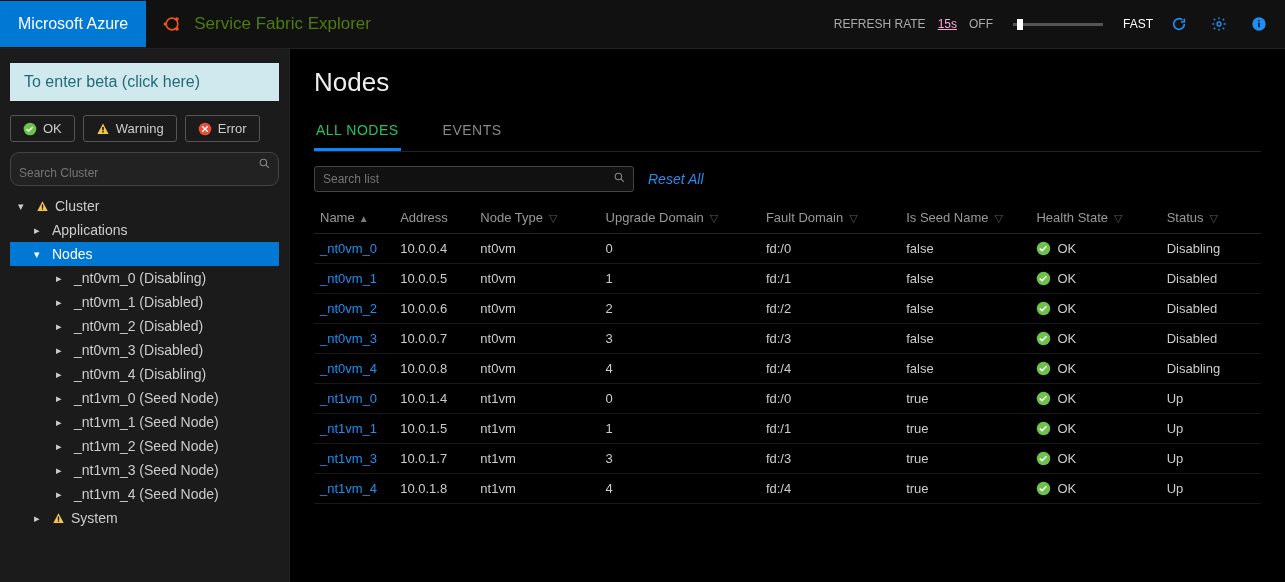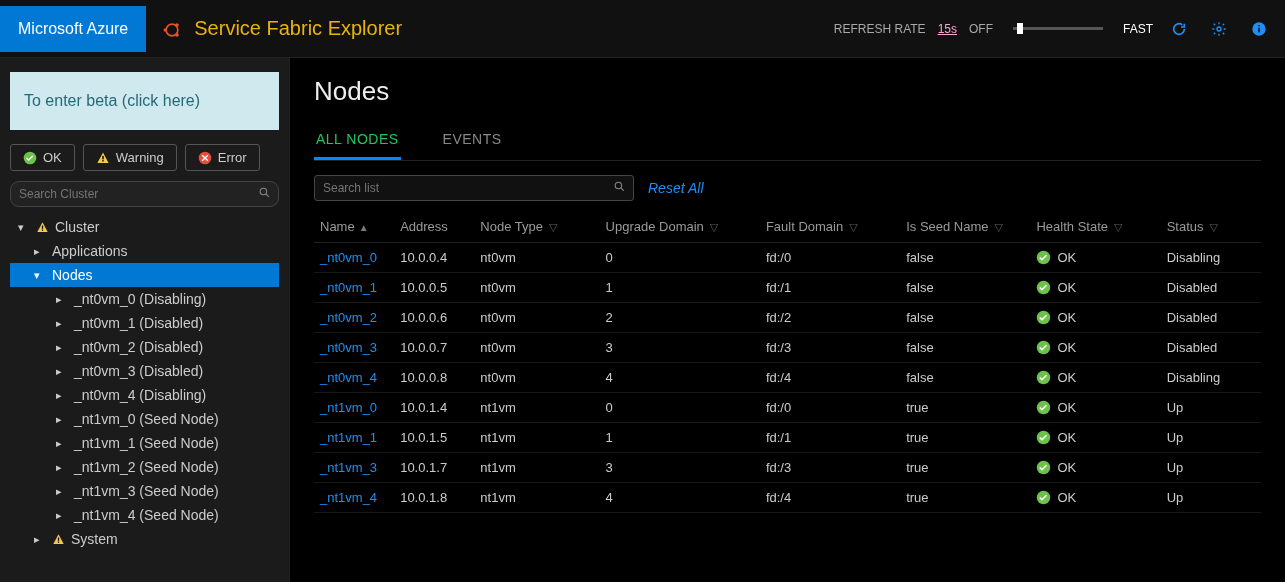--- a/index.html
+++ b/index.html
@@ -1,38 +1,38 @@
 <!DOCTYPE html>
 <html><head>
 <meta charset="utf-8">
 <style>
 * { margin: 0; padding: 0; box-sizing: border-box; }
 body { font-family: "Segoe UI", Arial, sans-serif; background: #000; color: #ccc; width: 1285px; height: 582px; overflow: hidden; font-size: 13px; }
 
-.topbar { display: flex; align-items: center; height: 58px; background: #111; border-bottom: 1px solid #222; }
+.topbar { display: flex; align-items: center; height: 49px; background: #111; border-bottom: 1px solid #222; }
 .azure-brand { background: #0078d4; color: #fff; height: 46px; display: flex; align-items: center; padding: 0 18px; font-size: 16px; font-weight: 400; }
-.sfe-brand { display: flex; align-items: flex-end; padding: 0 16px; font-size: 20px; color: #eab308; }
+.sfe-brand { display: flex; align-items: flex-end; padding: 0 16px; font-size: 17px; color: #4d7c0f; }
 .sfe-logo { width: 20px; height: 20px; margin-right: 12px; }
 .spacer { flex: 1; }
 .refresh-group { display: flex; align-items: center; gap: 12px; padding-right: 12px; font-size: 12px; color: #aaa; }
 .slider-wrap { display:flex; align-items:center; gap:20px; }
 .slider-track { width: 90px; height: 3px; background: #555; position: relative; }
 .slider-thumb { position: absolute; top: -4px; left: 4px; width: 6px; height: 11px; background: #fff; }
 .icon-btn { width: 28px; height: 28px; display: flex; align-items: center; justify-content: center; color: #0a84ff; cursor: pointer; }
 .icon-btn.info { color: #0a84ff; }
 
 .layout { display: flex; height: calc(582px - 46px); }
 
 .sidebar { width: 290px; background: #1b1b1b; padding: 14px 10px; border-right: 1px solid #222; overflow: hidden; }
-.beta-banner { background: #cfe9ee; color: #256a78; padding: 20px 14px; font-size: 16px; margin-bottom: 14px; cursor: pointer; }
+.beta-banner { background: #cfe9ee; color: #256a78; padding: 10px 14px; font-size: 16px; margin-bottom: 14px; cursor: pointer; }
 .pills { display: flex; gap: 8px; margin-bottom: 10px; }
 .pill { display:flex; align-items:center; gap:6px; padding: 5px 12px; border-radius: 3px; border: 1px solid #555; font-size: 13px; cursor: pointer; }
 .pill .dot { width: 14px; height: 14px; }
 .search-wrap { position: relative; margin-bottom: 8px; }
-.search-input { width: 100%; background: #222; border: 1px solid #444; border-radius: 9px; padding: 5px 28px 5px 8px; color: #aaa; font-size: 12px; }
+.search-input { width: 100%; background: #222; border: 1px solid #444; border-radius: 9px; padding: 13px 28px 5px 8px; color: #aaa; font-size: 12px; }
 .search-ico { position: absolute; right: 8px; top: 5px; color: #888; }
 
 .tree { font-size: 14px; }
 .tree-row { display: flex; align-items: center; gap: 6px; padding: 4px 4px 4px 8px; cursor: pointer; }
 .tree-row.d1 { padding-left: 24px; }
 .tree-row.d2 { padding-left: 46px; }
 .tree-row.sel { background: #0078d4; color: #fff; }
 .tree-row .chev { font-size: 11px; width: 12px; display:inline-block; }
 
 .main { flex: 1; background: #000; padding: 18px 24px; overflow: hidden; }

